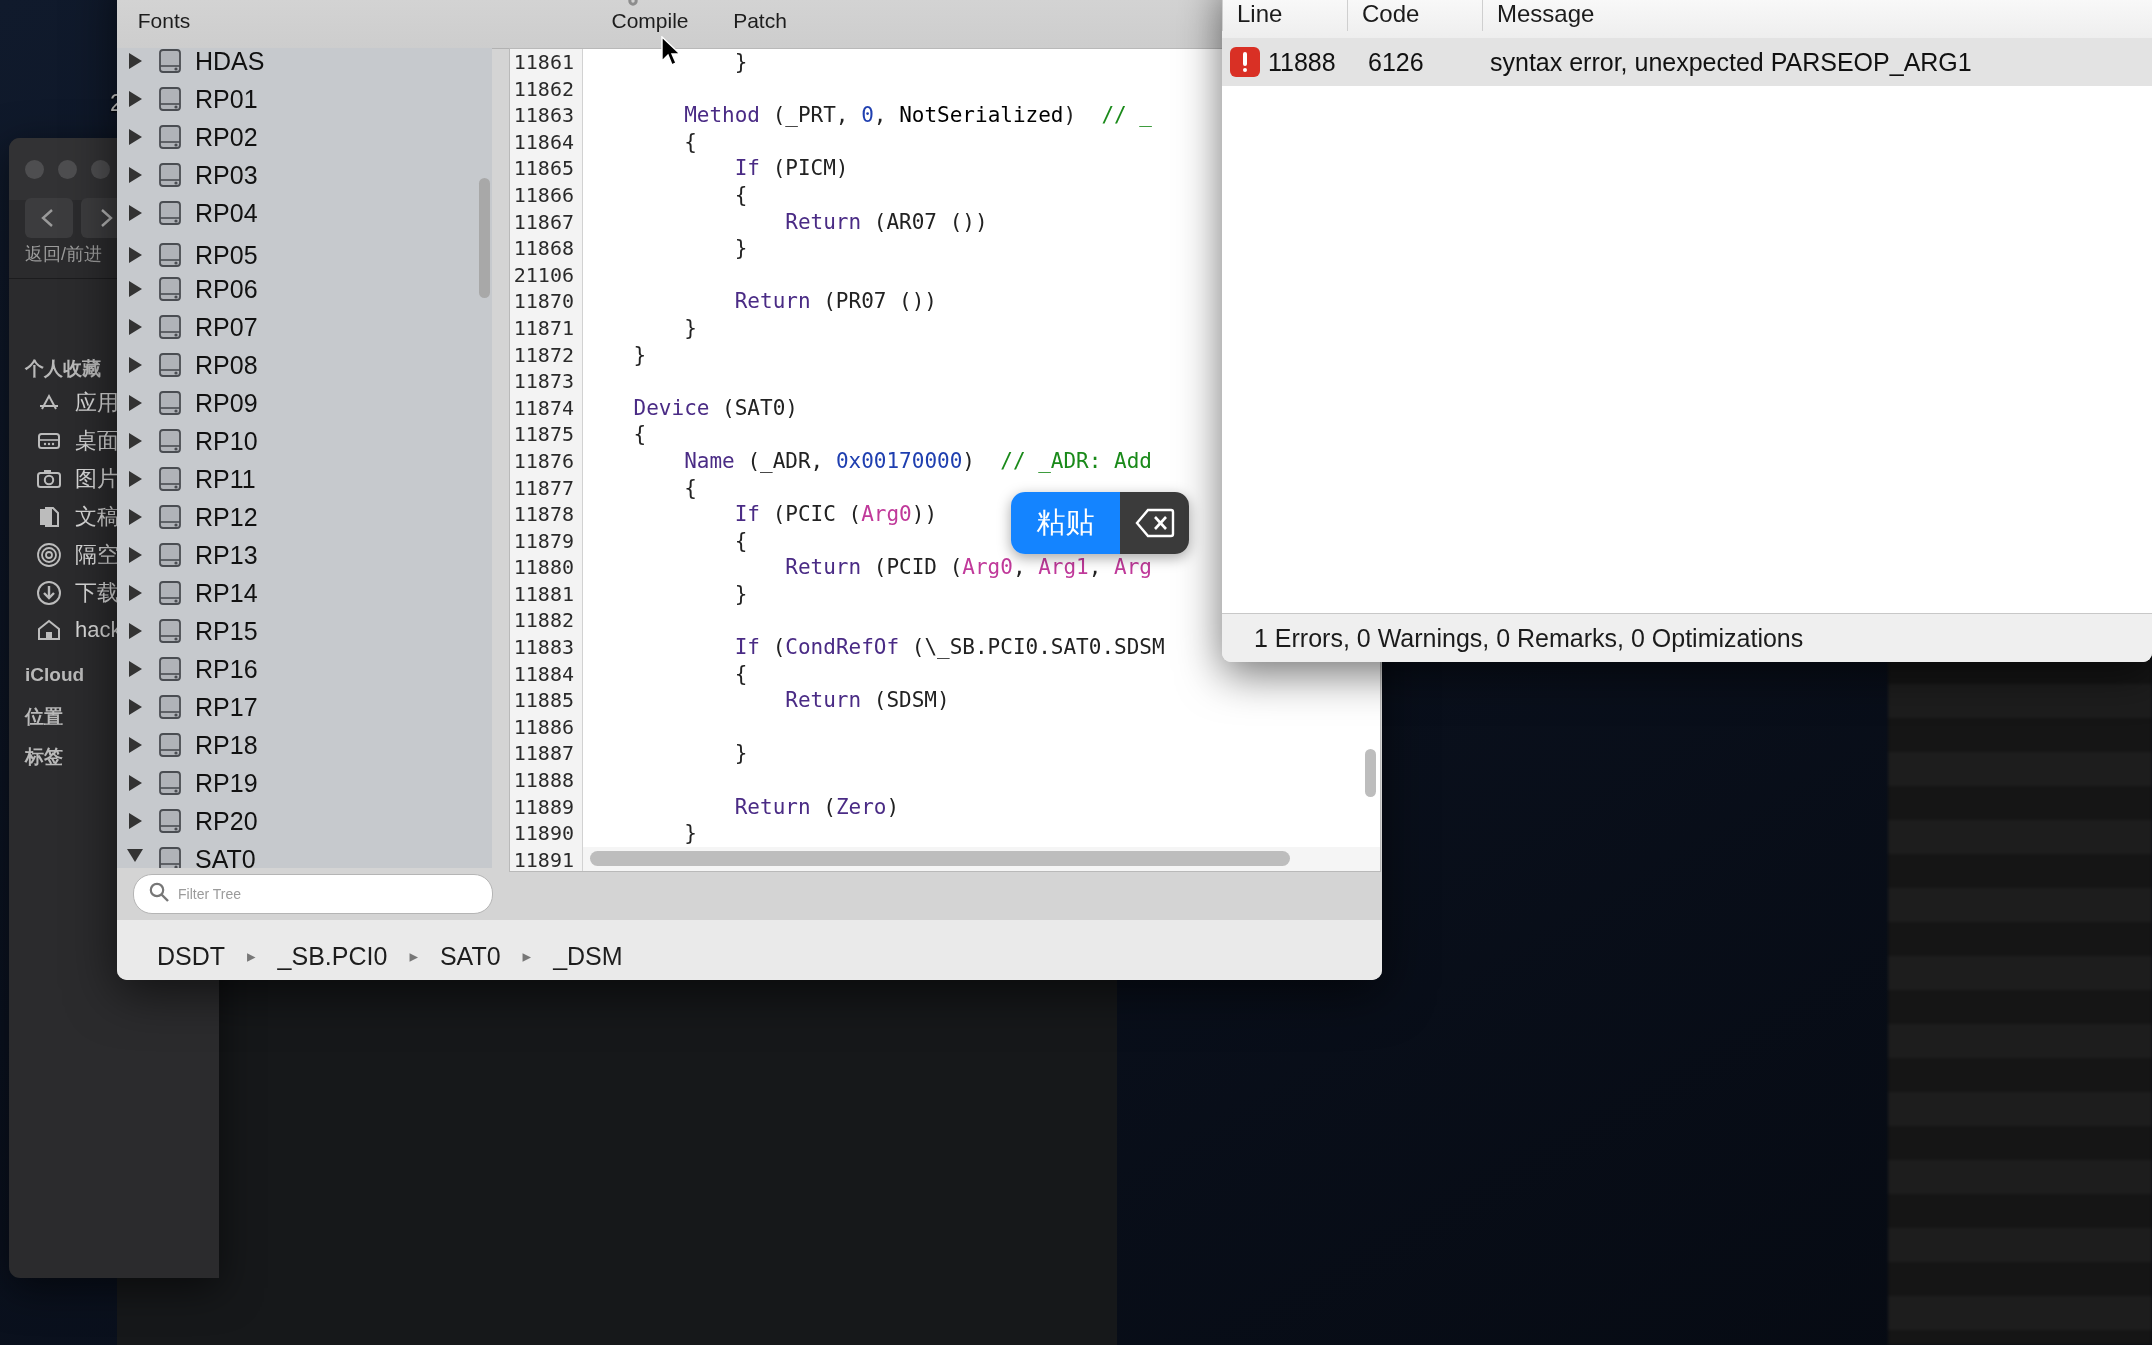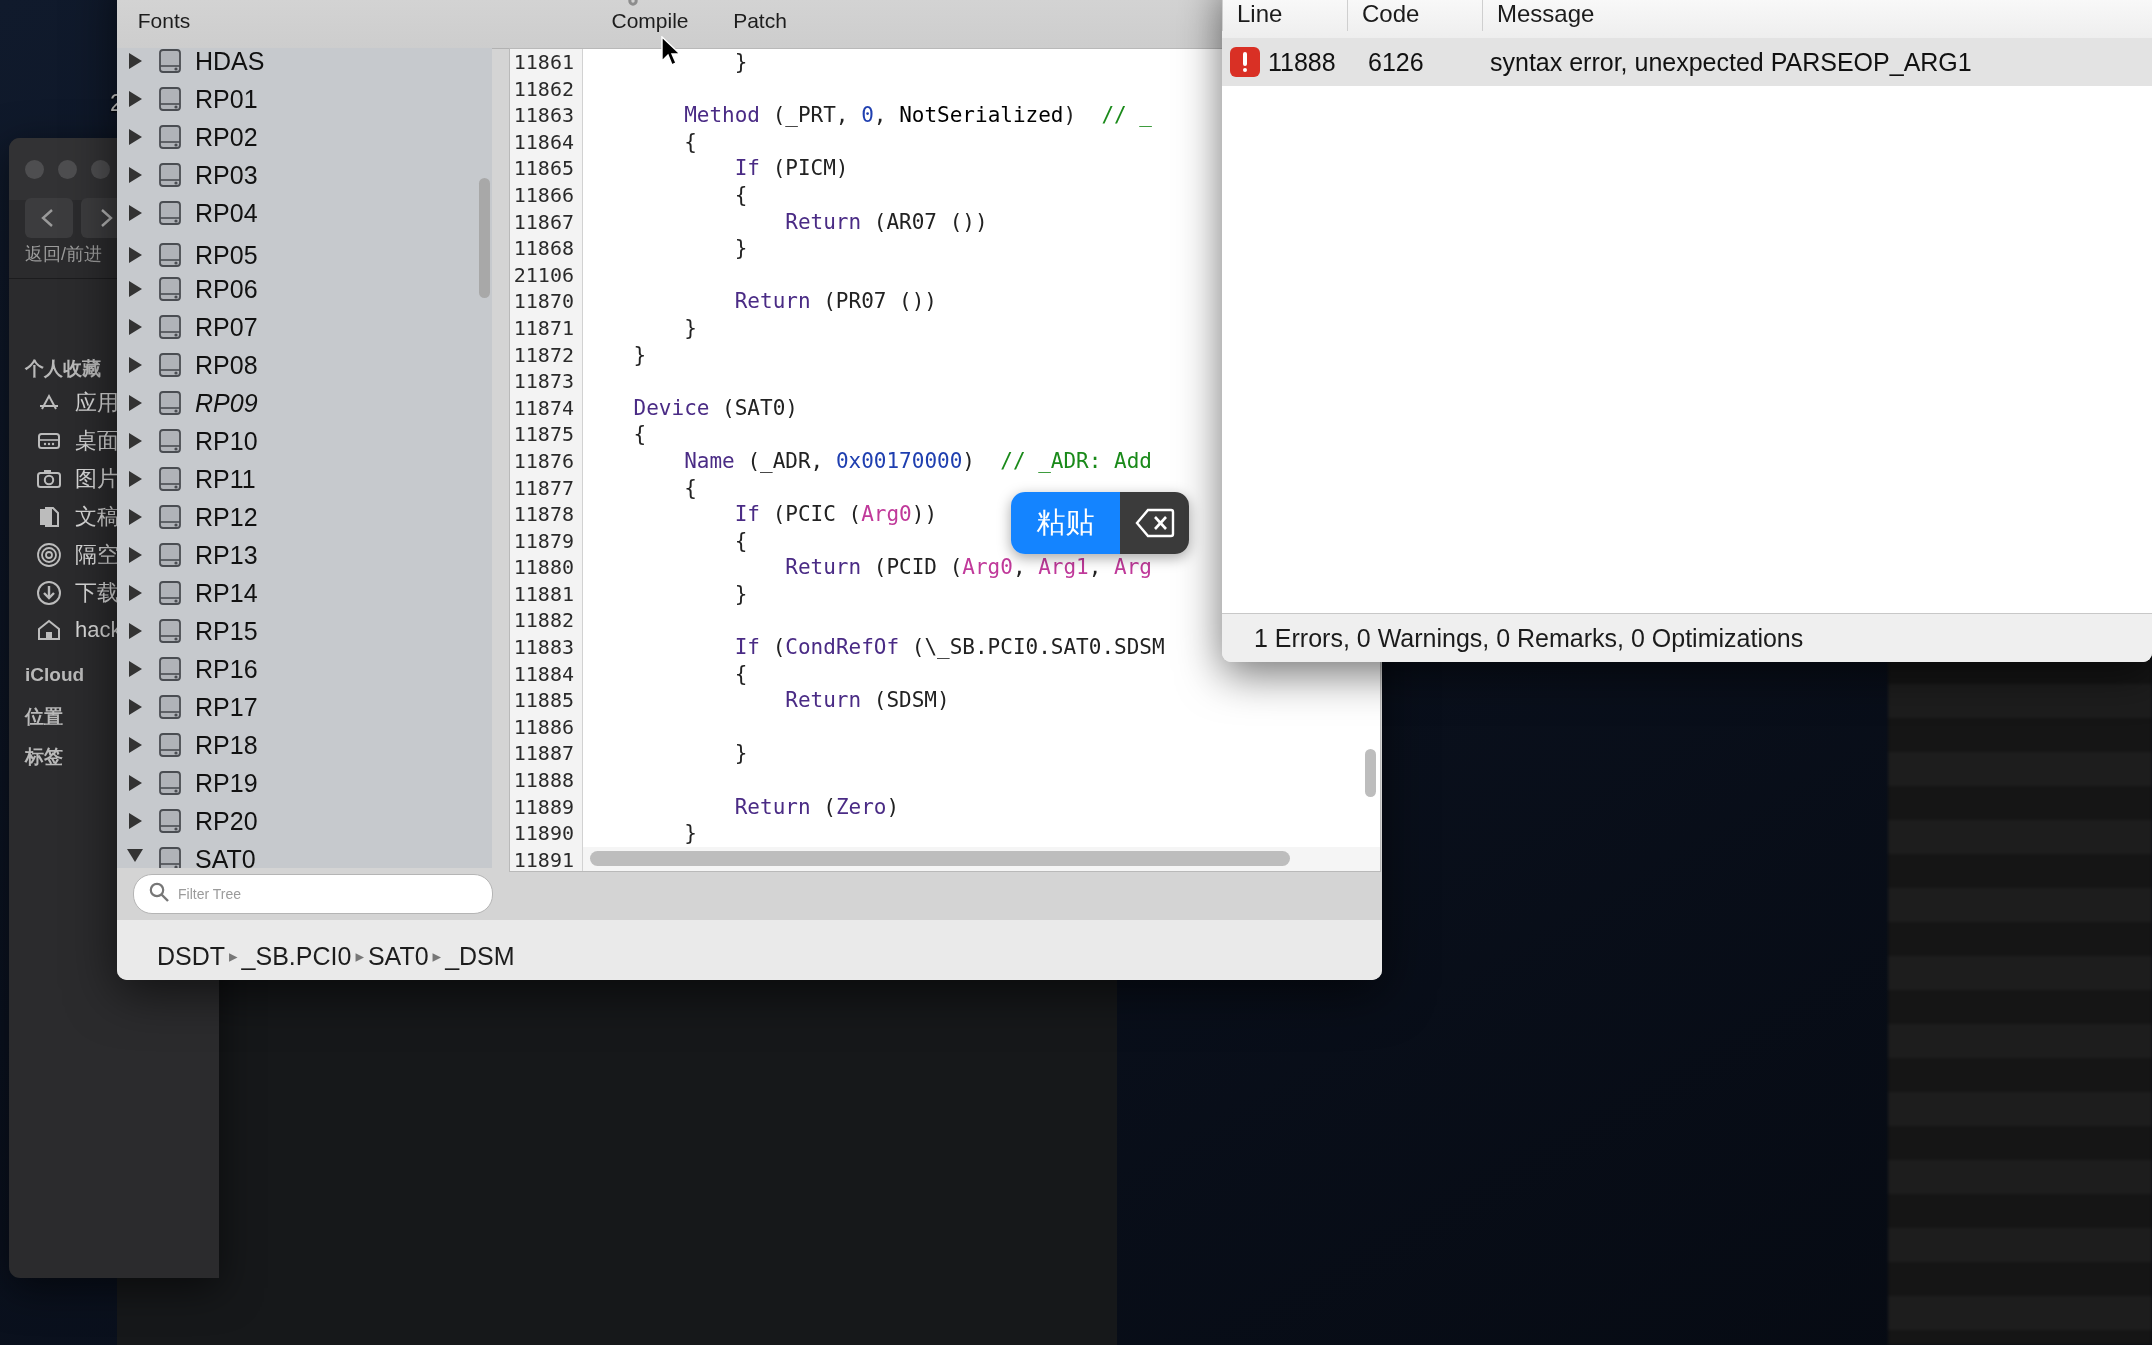--- a/index.html
+++ b/index.html
@@ -59,21 +59,21 @@
   .tri{width:0;height:0;border-left:13px solid #333;border-top:8px solid transparent;border-bottom:8px solid transparent;}
   .tri.down{border-left:8px solid transparent;border-right:8px solid transparent;border-top:13px solid #333;}
   #tree-scroll-track{position:absolute;left:360px;top:100px;width:14px;height:790px;}
   #tree-scroll-thumb{position:absolute;left:362px;top:130px;width:11px;height:120px;
     background:#a8a8a8;border-radius:6px;}
   #filterwrap{position:absolute;left:0;top:908px;width:375px;height:52px;background:#d4d4d4;}
   #filterbox{position:absolute;left:16px;top:6px;width:330px;height:38px;background:#fff;
     border:1px solid #b5b5b5;border-radius:19px;display:flex;align-items:center;gap:8px;padding:0 14px;}
   #filter-ph{color:#9b9b9b;font-size:14px;}
   #breadcrumb{position:absolute;left:0;top:960px;width:1265px;height:72px;background:#eaeaea;
-    display:flex;align-items:center;padding-left:40px;font-size:25px;color:#1d1d1d;gap:4px;}
+    display:flex;align-items:center;padding-left:40px;font-size:25px;color:#1d1d1d;gap:22px;}
   .bcsep{color:#777;font-size:17px;}
 
   
   #editor{position:absolute;left:392px;top:88px;width:870px;height:822px;background:#fff;
     border:1px solid #b9b9b9;overflow:hidden;}
   #gutter{position:absolute;left:0;top:0;width:72px;height:100%;background:#f3f3f3;
     border-right:1px solid #d2d2d2;}
   #gutter .ln{height:26.6px;line-height:26.6px;text-align:right;padding-right:8px;
     font-family:"DejaVu Sans Mono", monospace;font-size:20px;color:#2a2a2a;}
   #codearea{position:absolute;left:73px;top:0;right:0;bottom:0;overflow:hidden;}
@@ -387,21 +387,21 @@
           <span class="tw">
             <span class="tri"></span>
           </span>
           <span class="tico">
             <svg width="28" height="28" viewBox="0 0 28 28">
               <rect x="4" y="3" width="20" height="22" rx="3" fill="#b0b3b8" stroke="#4a4d52" stroke-width="1.8"></rect>
               <line x1="4" y1="19" x2="24" y2="19" stroke="#4a4d52" stroke-width="1.6"></line>
               <circle cx="20" cy="22" r="1.6" fill="#4a4d52"></circle>
             </svg>
           </span>
-          <span style="margin-left: 8px; font-style: italic;">RP09</span>
+          <span style="margin-left: 8px;">RP09</span>
         </div>
         <div class="trow" style="top: 374px;">
           <span class="tw">
             <span class="tri"></span>
           </span>
           <span class="tico">
             <svg width="28" height="28" viewBox="0 0 28 28">
               <rect x="4" y="3" width="20" height="22" rx="3" fill="#b0b3b8" stroke="#4a4d52" stroke-width="1.8"></rect>
               <line x1="4" y1="19" x2="24" y2="19" stroke="#4a4d52" stroke-width="1.6"></line>
               <circle cx="20" cy="22" r="1.6" fill="#4a4d52"></circle>

